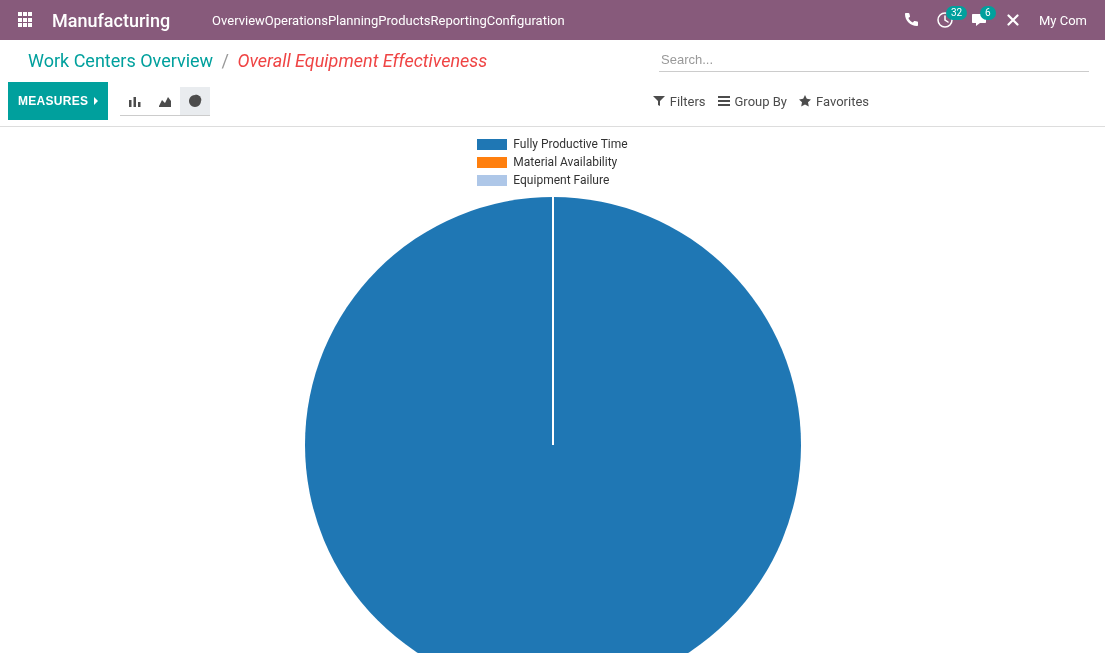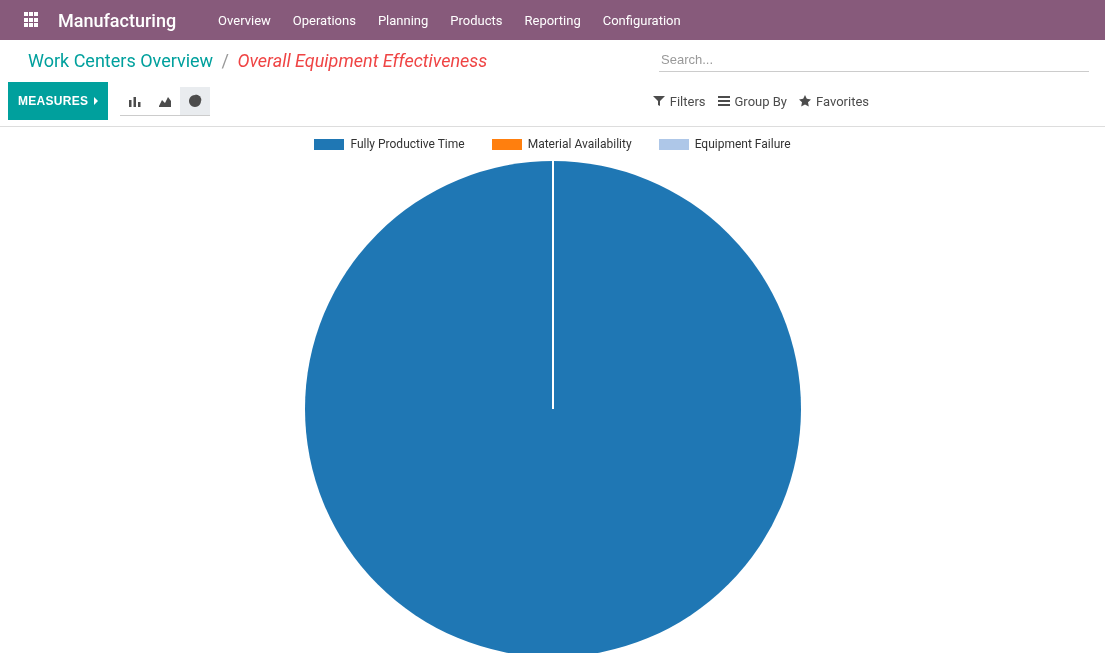--- a/index.html
+++ b/index.html
@@ -13,41 +13,40 @@
     overflow: hidden;
   }
 
   
   .navbar {
     background: #875a7b;
     height: 40px;
     display: flex;
     align-items: center;
     color: #fff;
-    padding: 0 24px;
+    padding: 0 18px;
   }
   .apps-icon {
     width: 16px; height: 16px;
     display: inline-flex; flex-wrap: wrap;
     gap: 1px;
     margin-right: 18px;
     cursor: pointer;
   }
   .apps-icon span {
     width: 4px; height: 4px; background: #fff; display: block;
   }
   .brand {
     font-size: 18px;
     font-weight: 500;
     margin-right: 42px;
     cursor: pointer;
   }
   .nav-menu {
     display: flex;
-    gap: 22px;
     flex: 1;
   }
   .nav-menu a {
     color: #fff;
     text-decoration: none;
     font-size: 13px;
     cursor: pointer;
   }
   .nav-right {
     display: flex;
@@ -175,24 +174,25 @@
 
   
   .chart-area {
     padding: 10px 0 0 0;
     display: flex;
     flex-direction: column;
     align-items: center;
   }
   .legend {
     display: flex;
-    gap: 27px;
+    gap: 4px;
     font-size: 12px;
     color: #333;
     margin-bottom: 8px;
+    flex-direction: column;
   }
   .legend-item {
     display: inline-flex;
     align-items: center;
     gap: 6px;
     cursor: pointer;
   }
   .legend-swatch {
     width: 30px; height: 11px;
     display: inline-block;
@@ -221,20 +221,46 @@
   </div>
   <div class="brand">Manufacturing</div>
   <nav class="nav-menu">
     <a>Overview</a>
     <a>Operations</a>
     <a>Planning</a>
     <a>Products</a>
     <a>Reporting</a>
     <a>Configuration</a>
   </nav>
+  <div class="nav-right">
+    <div class="nav-icon">
+      <svg viewBox="0 0 16 16">
+          <path d="M3 1c-.6 0-1 .4-1 1 0 6.6 5.4 12 12 12 .6 0 1-.4 1-1v-2.5c0-.4-.3-.8-.7-.9l-2.5-.6c-.3-.1-.7 0-.9.3l-1 1.3C7.8 9.6 6.4 8.2 5.4 6.1l1.3-1c.3-.2.4-.6.3-.9L6.4 1.7C6.3 1.3 5.9 1 5.5 1H3z"></path>
+        </svg>
+    </div>
+    <div class="nav-icon">
+      <svg viewBox="0 0 16 16">
+          <circle cx="8" cy="8" r="7" fill="none" stroke="#fff" stroke-width="1.5"></circle>
+          <path d="M8 4v4l3 2" stroke="#fff" stroke-width="1.5" fill="none" stroke-linecap="round"></path>
+        </svg>
+      <span class="badge">32</span>
+    </div>
+    <div class="nav-icon">
+      <svg viewBox="0 0 16 16">
+          <path d="M2 2h12c.6 0 1 .4 1 1v7c0 .6-.4 1-1 1H9l-4 3v-3H2c-.6 0-1-.4-1-1V3c0-.6.4-1 1-1z"></path>
+        </svg>
+      <span class="badge">6</span>
+    </div>
+    <div class="nav-icon">
+      <svg viewBox="0 0 16 16">
+          <path d="M12.5 3.5l-9 9M3.5 3.5l9 9" stroke="#fff" stroke-width="2.2" stroke-linecap="round"></path>
+        </svg>
+    </div>
+    <div class="company-name">My Com</div>
+  </div>
 </div>
 
 <div class="control-panel">
   <div class="cp-row1">
     <div class="breadcrumb">
       <a>Work Centers Overview</a>
       <span class="sep">/</span>
       <span class="current">Overall Equipment Effectiveness</span>
     </div>
     <div class="search-box">

